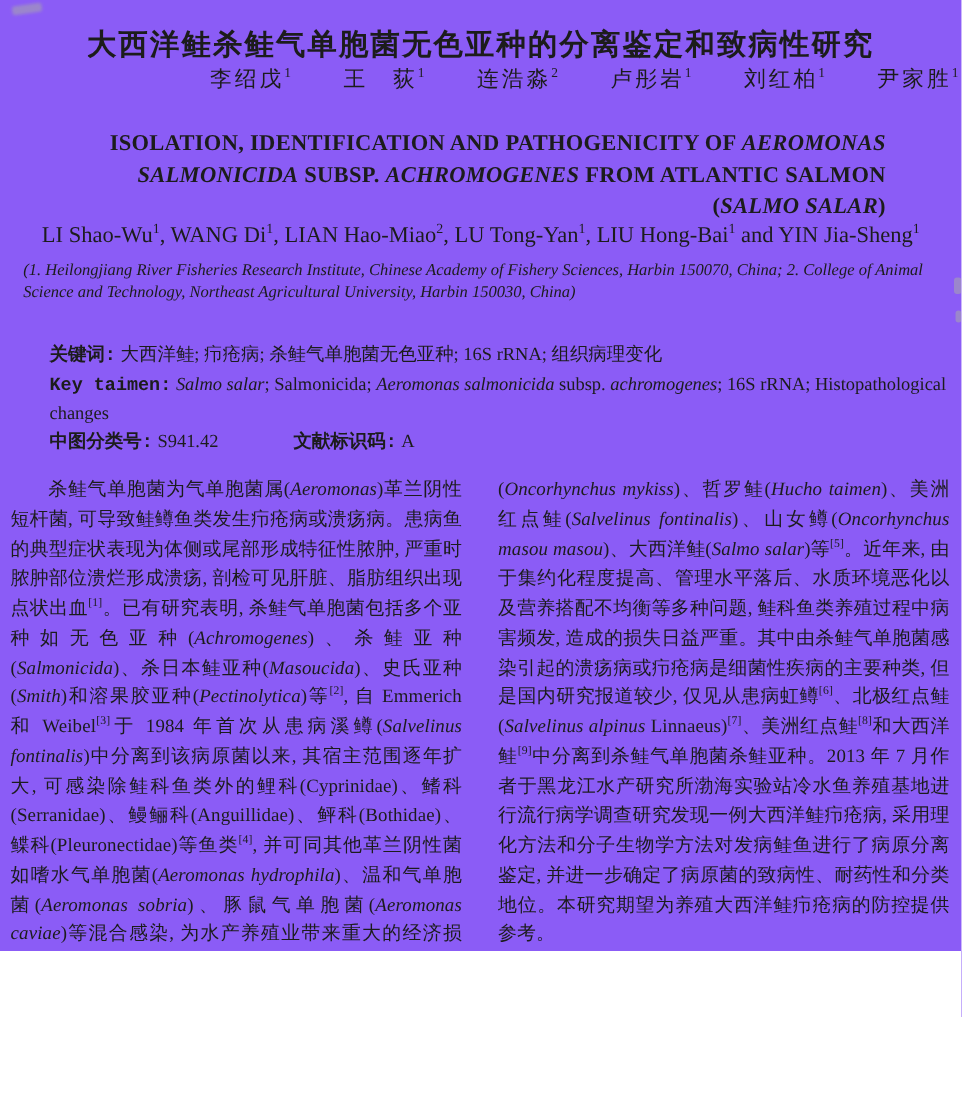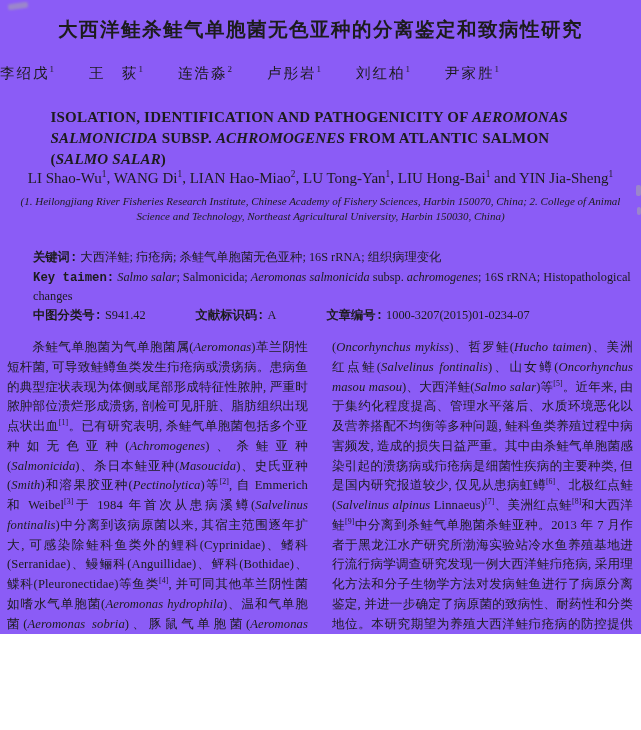--- a/index.html
+++ b/index.html
@@ -16,34 +16,34 @@
   .a1 { left:8px; top:3px; width:20px; height:6px; transform:rotate(-8deg); filter:blur(1px); }
   .a2 { left:636px; top:185px; width:5px; height:11px; filter:blur(.5px); }
   .a3 { left:637px; top:207px; width:4px; height:8px; filter:blur(.5px); }
 
   .title-zh {
     margin:16px 10px 0; text-align:center;
     font-size:19.5px; font-weight:bold; letter-spacing:1.5px;
     font-family:"Liberation Sans","DejaVu Sans",sans-serif;
   }
   .authors-zh {
-    margin-top:21px; text-align:left;
+    text-align:right;
     font-size:14.5px; letter-spacing:2px;
   }
   .affil-zh {
     margin-top:11px; text-align:center;
     font-size:11.5px; color:#222;
   }
   .title-en {
-    width:540px; margin:24px auto 0; text-align:left;
+    width:540px; margin:24px auto 0; text-align:right;
     font-size:15px; font-weight:bold; line-height:21px; letter-spacing:.2px;
   }
   .authors-en { text-align:center; font-size:15px; }
   .affil-en {
-    width:610px; margin:7px auto 0; text-align:center;
+    width:610px; margin:7px auto 0; text-align:left;
     font-size:11px; line-height:15px; font-style:italic;
   }
   sup { font-size:.62em; line-height:0; vertical-align:super; }
   .it { font-style:italic; }
 
   .meta { margin:24px 6px 0 33px; font-size:12.3px; line-height:18.5px; }
   .meta p { margin:0; }
   .lbl { font-weight:bold; font-family:Liberation Mono, monospace; }
   .clc-line { display:flex; gap:50px; margin-top:1px; }
 
@@ -78,21 +78,20 @@
   <div class="authors-en"><span>LI Shao-Wu</span><sup>1</sup><span>, WANG Di</span><sup>1</sup><span>, LIAN Hao-Miao</span><sup>2</sup><span>, LU Tong-Yan</span><sup>1</sup><span>, LIU Hong-Bai</span><sup>1</sup><span> and YIN Jia-Sheng</span><sup>1</sup></div>
 
   <div class="affil-en"><span class="it">(1. Heilongjiang River Fisheries Research Institute, Chinese Academy of Fishery Sciences, Harbin 150070, China; 2. College of Animal Science and Technology, Northeast Agricultural University, Harbin 150030, China)</span></div>
 
   <div class="meta">
     <p><span class="lbl">关键词:</span> <span>大西洋鲑; 疖疮病; 杀鲑气单胞菌无色亚种; 16S rRNA; 组织病理变化</span></p>
     <p><span class="lbl">Key taimen:</span> <span><span class="it">Salmo salar</span><span>; Salmonicida; </span><span class="it">Aeromonas salmonicida</span><span> subsp. </span><span class="it">achromogenes</span><span>; 16S rRNA; Histopathological changes</span></span></p>
     <p class="clc-line">
       <span><span class="lbl">中图分类号:</span> <span>S941.42</span></span>
       <span><span class="lbl">文献标识码:</span> <span>A</span></span>
-      <span><span class="lbl">文章编号:</span> <span>1000-3207(2015)01-0234-07</span></span>
     </p>
   </div>
 
   <div class="body">
     <div class="col">
       <p class="indent"><span>杀鲑气单胞菌为气单胞菌属(</span><span class="it">Aeromonas</span><span>)革兰阴性短杆菌, 可导致鲑鳟鱼类发生疖疮病或溃疡病。患病鱼的典型症状表现为体侧或尾部形成特征性脓肿, 严重时脓肿部位溃烂形成溃疡, 剖检可见肝脏、脂肪组织出现点状出血</span><sup>[1]</sup><span>。已有研究表明, 杀鲑气单胞菌包括多个亚种如无色亚种(</span><span class="it">Achromogenes</span><span>)、杀鲑亚种(</span><span class="it">Salmonicida</span><span>)、杀日本鲑亚种(</span><span class="it">Masoucida</span><span>)、史氏亚种(</span><span class="it">Smith</span><span>)和溶果胶亚种(</span><span class="it">Pectinolytica</span><span>)等</span><sup>[2]</sup><span>, 自 Emmerich 和 Weibel</span><sup>[3]</sup><span>于 1984 年首次从患病溪鳟(</span><span class="it">Salvelinus fontinalis</span><span>)中分离到该病原菌以来, 其宿主范围逐年扩大, 可感染除鲑科鱼类外的鲤科(Cyprinidae)、鳍科(Serranidae)、鳗鲡科(Anguillidae)、鲆科(Bothidae)、鲽科(Pleuronectidae)等鱼类</span><sup>[4]</sup><span>, 并可同其他革兰阴性菌如嗜水气单胞菌(</span><span class="it">Aeromonas hydrophila</span><span>)、温和气单胞菌(</span><span class="it">Aeromonas sobria</span><span>)、豚鼠气单胞菌(</span><span class="it">Aeromonas caviae</span><span>)等混合感染, 为水产养殖业带来重大的经济损失。</span></p>
       <p class="indent"><span>鲑科鱼类(</span><span class="it">Salmonidae</span><span>)属典型的冷水性鱼类, 具有营养价值高、肉味鲜美、易加工等特点。随着养殖关键技术的完善, 鲑科鱼类产业化得以快速发展, 我国目前主要养殖品种包括虹鳟(</span></p>
     </div>
     <div class="col">
       <p><span>(</span><span class="it">Oncorhynchus mykiss</span><span>)、哲罗鲑(</span><span class="it">Hucho taimen</span><span>)、美洲红点鲑(</span><span class="it">Salvelinus fontinalis</span><span>)、山女鳟(</span><span class="it">Oncorhynchus masou masou</span><span>)、大西洋鲑(</span><span class="it">Salmo salar</span><span>)等</span><sup>[5]</sup><span>。近年来, 由于集约化程度提高、管理水平落后、水质环境恶化以及营养搭配不均衡等多种问题, 鲑科鱼类养殖过程中病害频发, 造成的损失日益严重。其中由杀鲑气单胞菌感染引起的溃疡病或疖疮病是细菌性疾病的主要种类, 但是国内研究报道较少, 仅见从患病虹鳟</span><sup>[6]</sup><span>、北极红点鲑(</span><span class="it">Salvelinus alpinus</span><span> Linnaeus)</span><sup>[7]</sup><span>、美洲红点鲑</span><sup>[8]</sup><span>和大西洋鲑</span><sup>[9]</sup><span>中分离到杀鲑气单胞菌杀鲑亚种。2013 年 7 月作者于黑龙江水产研究所渤海实验站冷水鱼养殖基地进行流行病学调查研究发现一例大西洋鲑疖疮病, 采用理化方法和分子生物学方法对发病鲑鱼进行了病原分离鉴定, 并进一步确定了病原菌的致病性、耐药性和分类地位。本研究期望为养殖大西洋鲑疖疮病的防控提供参考。</span></p>

